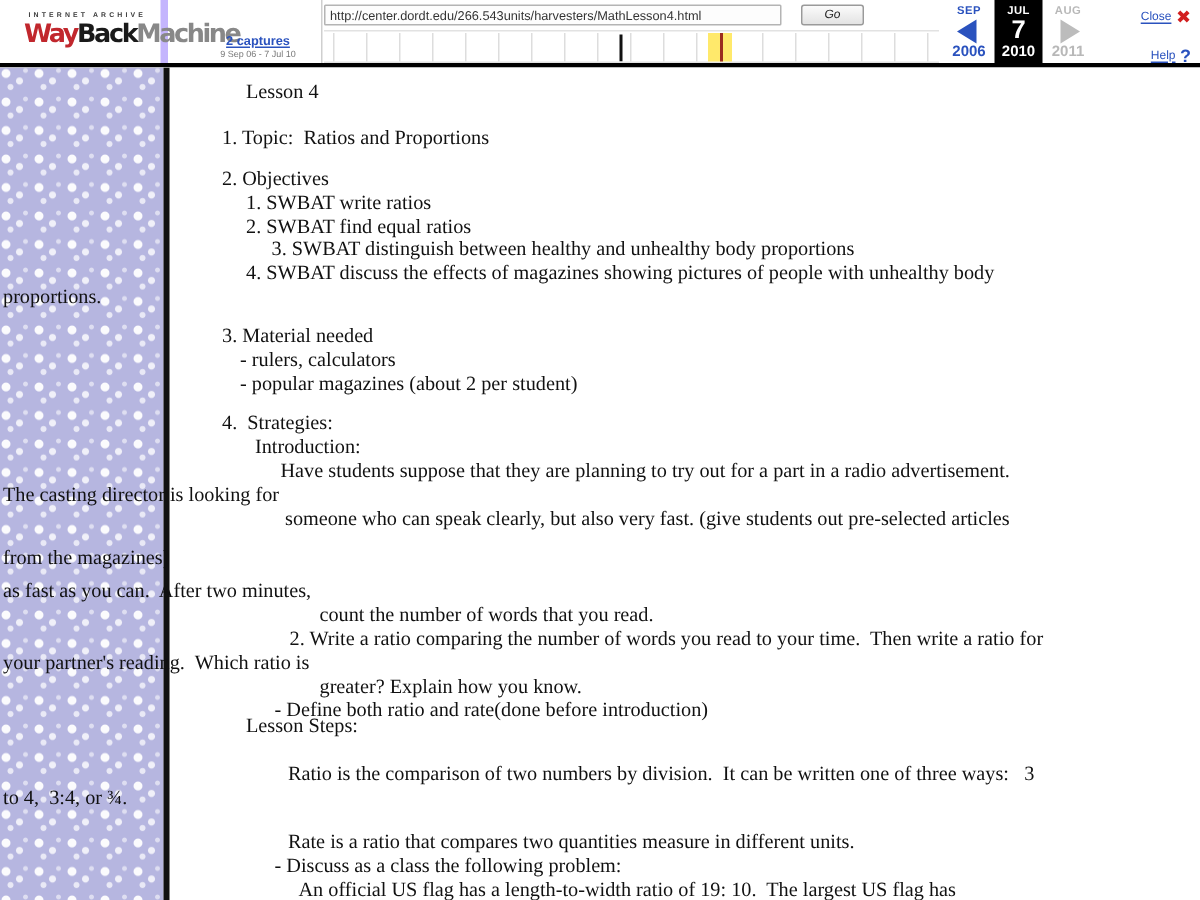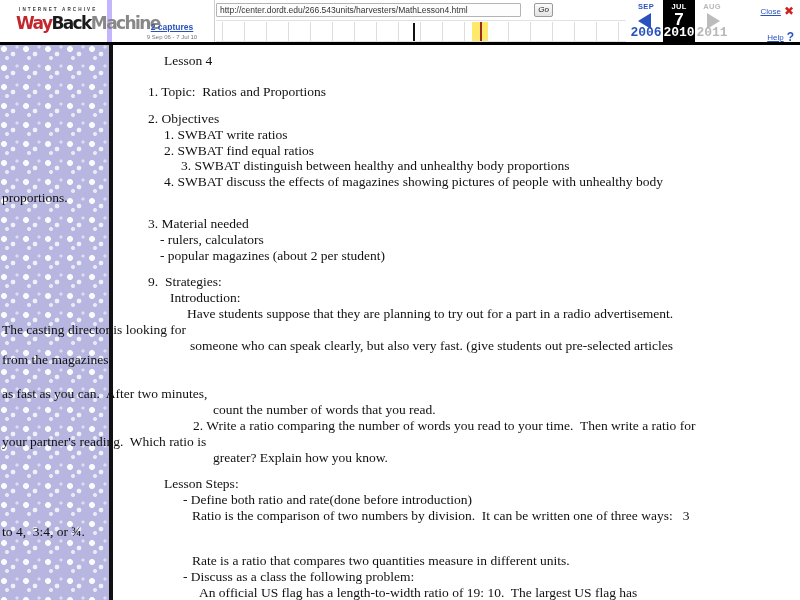--- a/index.html
+++ b/index.html
@@ -109,21 +109,21 @@
     border: 1px solid #b4b4b4;
     border-radius: 1px;
     padding: 0 3px;
     box-sizing: border-box;
     font-family: "Liberation Sans", "DejaVu Sans", sans-serif;
     outline: none;
   }
   #wm-go-button {
     position: absolute;
     left: 318px; top: 0px;
-    width: 19px;
+    width: 42px;
     height: 14px;
     font-size: 8px;
     color: #222222;
     background: linear-gradient(#fbfbfb, #e3e3e3);
     border: 1px solid #9a9a9a;
     border-radius: 2px;
     padding: 0;
     cursor: pointer;
     font-family: "Liberation Sans", "DejaVu Sans", sans-serif;
     line-height: 12px;
@@ -193,23 +193,22 @@
     left: 0; top: 2px;
     width: 32px;
     font-size: 7.5px;
     font-weight: bold;
     letter-spacing: 0.3px;
   }
   .dn-year {
     position: absolute;
     left: 0; bottom: 2px;
     width: 32px;
-    font-size: 13px;
-    font-weight: bold;
-    font-family: Liberation Mono, monospace;
+    font-size: 10px;
+    font-weight: bold;
   }
   .dn-col.prev .dn-month, .dn-col.prev .dn-year { color: #2a52be; }
   .dn-col.next .dn-month, .dn-col.next .dn-year { color: #b8b8b8; }
   .dn-col.cur  .dn-month, .dn-col.cur  .dn-year { color: #ffffff; }
 
   .dn-arrow {
     position: absolute;
     left: 8px; top: 13px;
     width: 0; height: 0;
     border-top: 8px solid transparent;
@@ -396,32 +395,32 @@
       <div class="ln" style="left: 148px; top: 39px;">1. Topic:  Ratios and Proportions</div>
       <div class="ln" style="left: 148px; top: 66px;">2. Objectives</div>
       <div class="ln" style="left: 164px; top: 82px;">1. SWBAT write ratios</div>
       <div class="ln" style="left: 164px; top: 98px;">2. SWBAT find equal ratios</div>
       <div class="ln" style="left: 164px; top: 113px; margin-left: 17px;">3. SWBAT distinguish between healthy and unhealthy body proportions</div>
       <div class="ln" style="left: 164px; top: 129px;">4. SWBAT discuss the effects of magazines showing pictures of people with unhealthy body</div>
       <div class="ln bleed" style="left: 2px; top: 145px;">proportions.</div>
       <div class="ln" style="left: 148px; top: 171px;">3. Material needed</div>
       <div class="ln" style="left: 160px; top: 187px;">- rulers, calculators</div>
       <div class="ln" style="left: 160px; top: 203px;">- popular magazines (about 2 per student)</div>
-      <div class="ln" style="left: 148px; top: 229px;">9.  Strategies:</div>
+      <div class="ln" style="left: 148px; top: 229px;">4.  Strategies:</div>
       <div class="ln" style="left: 170px; top: 245px;">Introduction:</div>
       <div class="ln" style="left: 187px; top: 261px;">Have students suppose that they are planning to try out for a part in a radio advertisement.</div>
       <div class="ln bleed" style="left: 2px; top: 277px;">The casting director is looking for</div>
       <div class="ln" style="left: 190px; top: 293px;">someone who can speak clearly, but also very fast. (give students out pre-selected articles</div>
-      <div class="ln bleed" style="left: 2px; top: 307px;">from the magazines)</div>
+      <div class="ln bleed" style="left: 2px; top: 319px;">from the magazines)</div>
       <div class="ln bleed" style="left: 2px; top: 341px;">as fast as you can.  After two minutes,</div>
       <div class="ln" style="left: 213px; top: 357px;">count the number of words that you read.</div>
       <div class="ln" style="left: 193px; top: 373px;">2. Write a ratio comparing the number of words you read to your time.  Then write a ratio for</div>
       <div class="ln bleed" style="left: 2px; top: 389px;">your partner's reading.  Which ratio is</div>
       <div class="ln" style="left: 213px; top: 405px;">greater? Explain how you know.</div>
       <div class="ln" style="left: 164px; top: 431px;">Lesson Steps:</div>
-      <div class="ln" style="left: 183px; top: 447px;">- Define both ratio and rate(done before introduction)</div>
+      <div class="ln" style="left: 183px; top: 420px;">- Define both ratio and rate(done before introduction)</div>
       <div class="ln" style="left: 192px; top: 463px;">Ratio is the comparison of two numbers by division.  It can be written one of three ways:   3</div>
       <div class="ln bleed" style="left: 2px; top: 479px;">to 4,  3:4, or ¾.</div>
       <div class="ln" style="left: 183px; top: 524px;">- Discuss as a class the following problem:</div>
       <div class="ln" style="left: 192px; top: 508px;">Rate is a ratio that compares two quantities measure in different units.</div>
       <div class="ln" style="left: 199px; top: 540px;">An official US flag has a length-to-width ratio of 19: 10.  The largest US flag has</div>
     </div>
 </div>
 
 </body></html>

